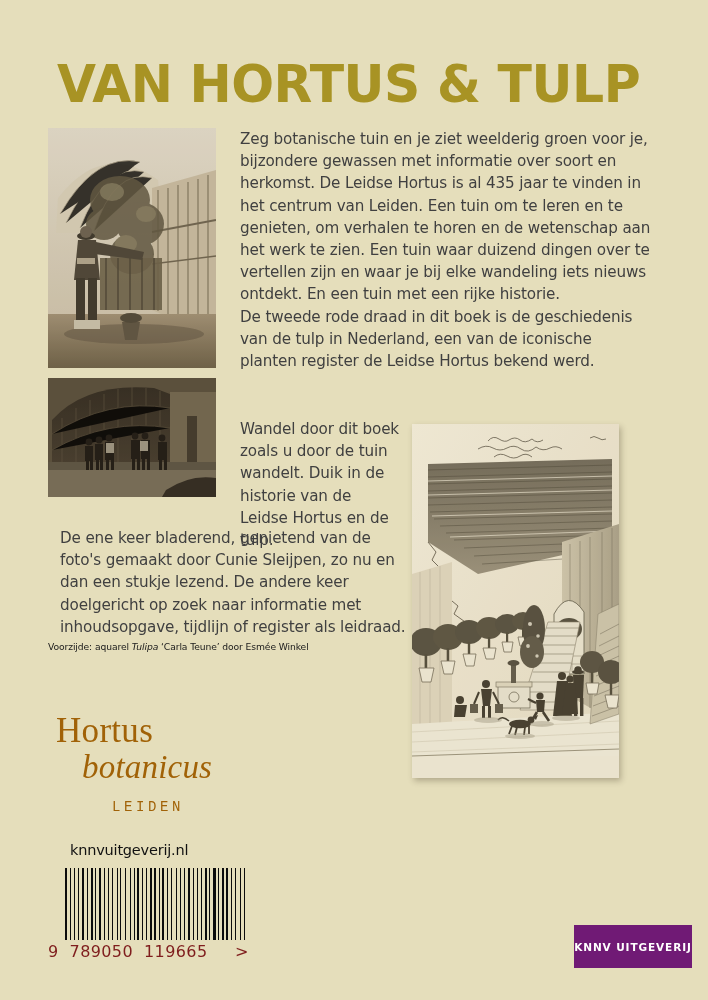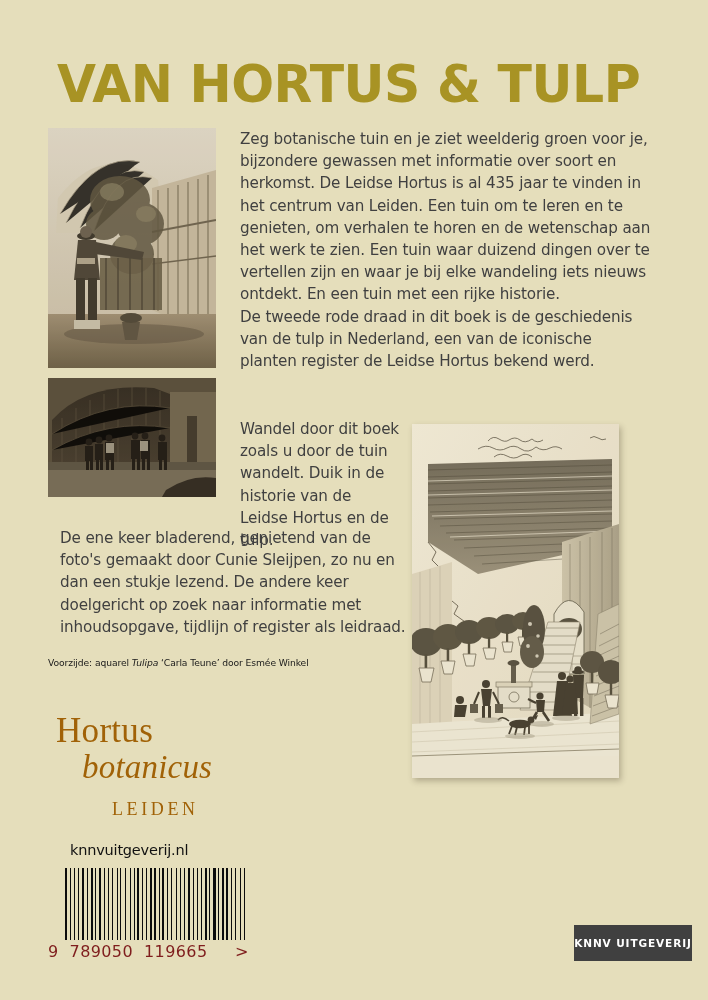--- a/index.html
+++ b/index.html
@@ -81,21 +81,21 @@
     left: 60px;
     top: 527px;
     width: 356px;
   }
   .body-text p { margin: 0; }
 
   
   #caption {
     position: absolute;
     left: 48px;
-    top: 656px;
+    top: 640px;
     width: 360px;
     font-family: "DejaVu Sans", sans-serif;
     font-size: 9.2px;
     line-height: 13px;
     letter-spacing: -0.1px;
     color: #1a1a1a;
   }
   #caption .it { font-style: italic; }
 
   
@@ -127,22 +127,22 @@
   }
   #logo-botanicus {
     font-family: "Liberation Serif", serif;
     font-style: italic;
     font-size: 33px;
     line-height: 37px;
     padding-left: 26px;
     letter-spacing: 0.2px;
   }
   #logo-leiden {
-    font-family: Liberation Serif, serif;
-    font-size: 18px;
+    font-family: Liberation Mono, monospace;
+    font-size: 14px;
     letter-spacing: 3.6px;
     padding-left: 56px;
     padding-top: 13px;
   }
 
   
   #website {
     position: absolute;
     left: 70px;
     top: 842px;
@@ -177,22 +177,22 @@
     color: #7f1d1d;
     white-space: pre;
   }
 
   
   #publisher {
     position: absolute;
     left: 574px;
     top: 925px;
     width: 118px;
-    height: 36px;
-    background: #404040;
+    height: 43px;
+    background: #701a75;
     color: #ffffff;
     display: flex;
     align-items: center;
     justify-content: center;
     font-family: "DejaVu Sans", sans-serif;
     font-size: 10.5px;
     font-weight: 700;
     letter-spacing: 0.9px;
   }
 </style>

